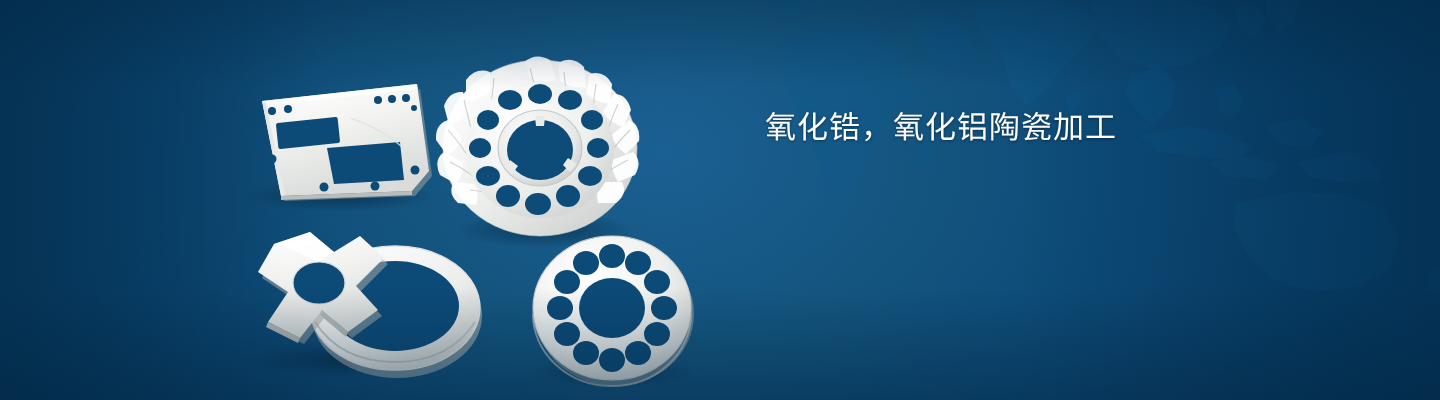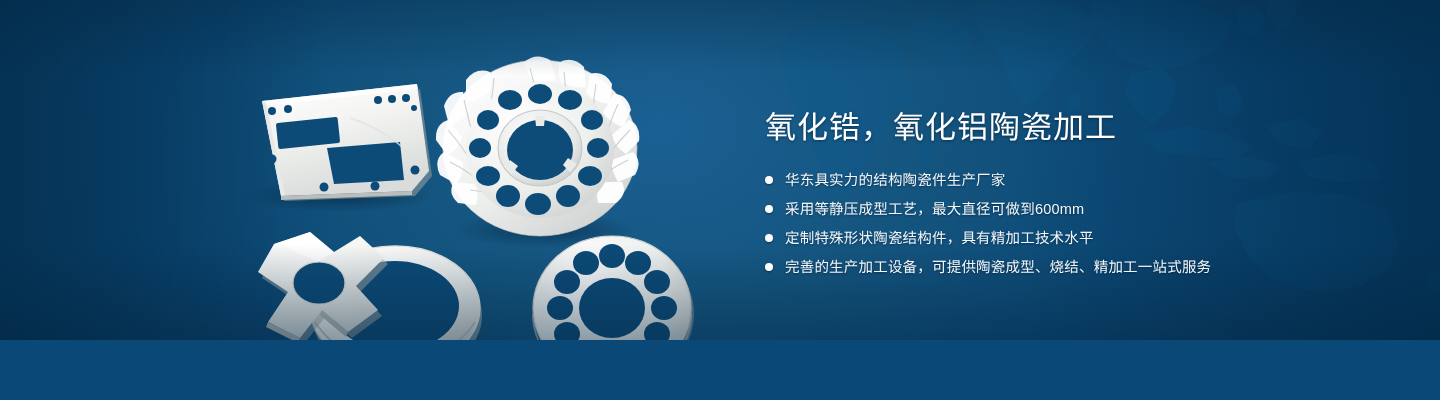--- a/index.html
+++ b/index.html
@@ -8,21 +8,21 @@
     padding: 0;
     background: #0a4878;
   }
   body {
     font-family: "Liberation Sans", "DejaVu Sans", sans-serif;
   }
 
   .banner {
     position: relative;
     width: 1440px;
-    height: 340px;
+    height: 400px;
     overflow: hidden;
     background: #3b82f6;
   }
 
   
   .bg-base {
     position: absolute;
     inset: 0;
     background:
       radial-gradient(ellipse 760px 560px at 46% 38%, #1b6093 0%, #14557f 34%, #0c4a77 62%, #074270 100%);
@@ -340,33 +340,15 @@
         </g>
         <path d="M-79 6 a79 72 0 0 0 158 0" fill="none" stroke="#b9bebc" stroke-width="2" opacity="0.7"></path>
       </g>
     </svg>
   </div>
 
   <div class="bg-vignette"></div>
 
   <div class="copy">
     <h1 class="headline">氧化锆，氧化铝陶瓷加工</h1>
-    <ul class="bullets">
-      <li class="bullet">
-        <span class="bullet-dot"></span>
-        <span class="bullet-text">华东具实力的结构陶瓷件生产厂家</span>
-      </li>
-      <li class="bullet">
-        <span class="bullet-dot"></span>
-        <span class="bullet-text">采用等静压成型工艺，最大直径可做到600mm</span>
-      </li>
-      <li class="bullet">
-        <span class="bullet-dot"></span>
-        <span class="bullet-text">定制特殊形状陶瓷结构件，具有精加工技术水平</span>
-      </li>
-      <li class="bullet">
-        <span class="bullet-dot"></span>
-        <span class="bullet-text">完善的生产加工设备，可提供陶瓷成型、烧结、精加工一站式服务</span>
-      </li>
-    </ul>
   </div>
 
 </div>
 
 </body></html>

